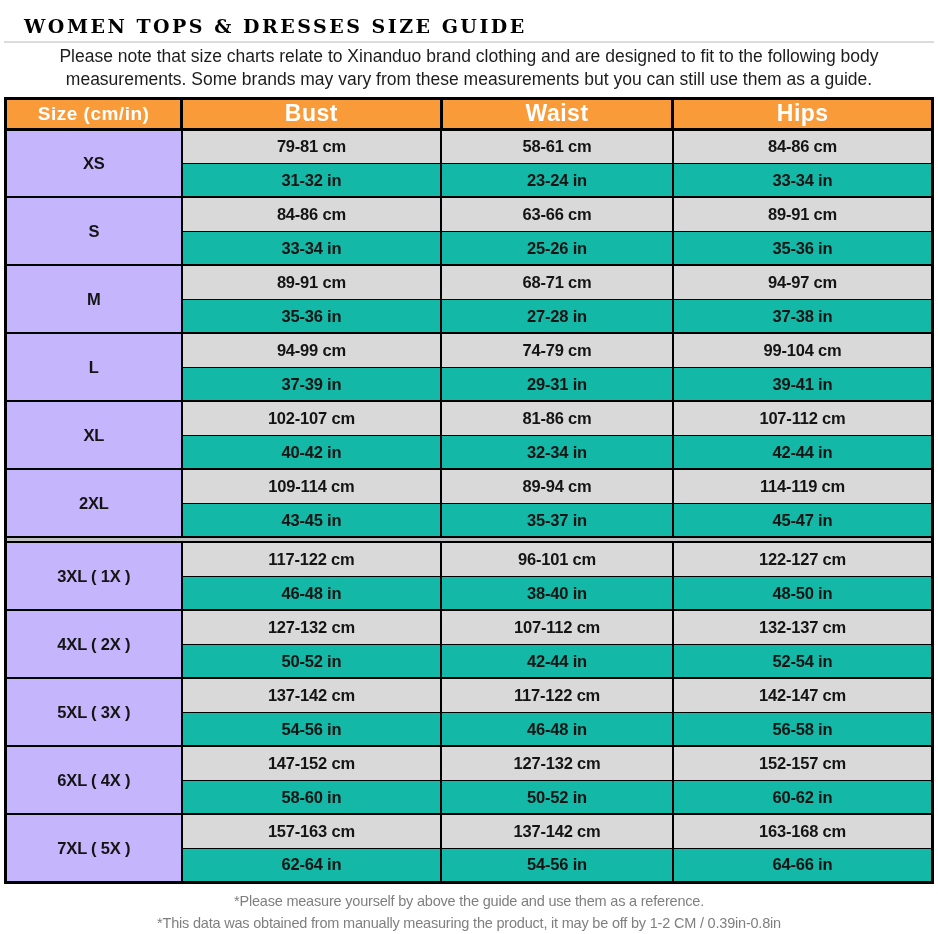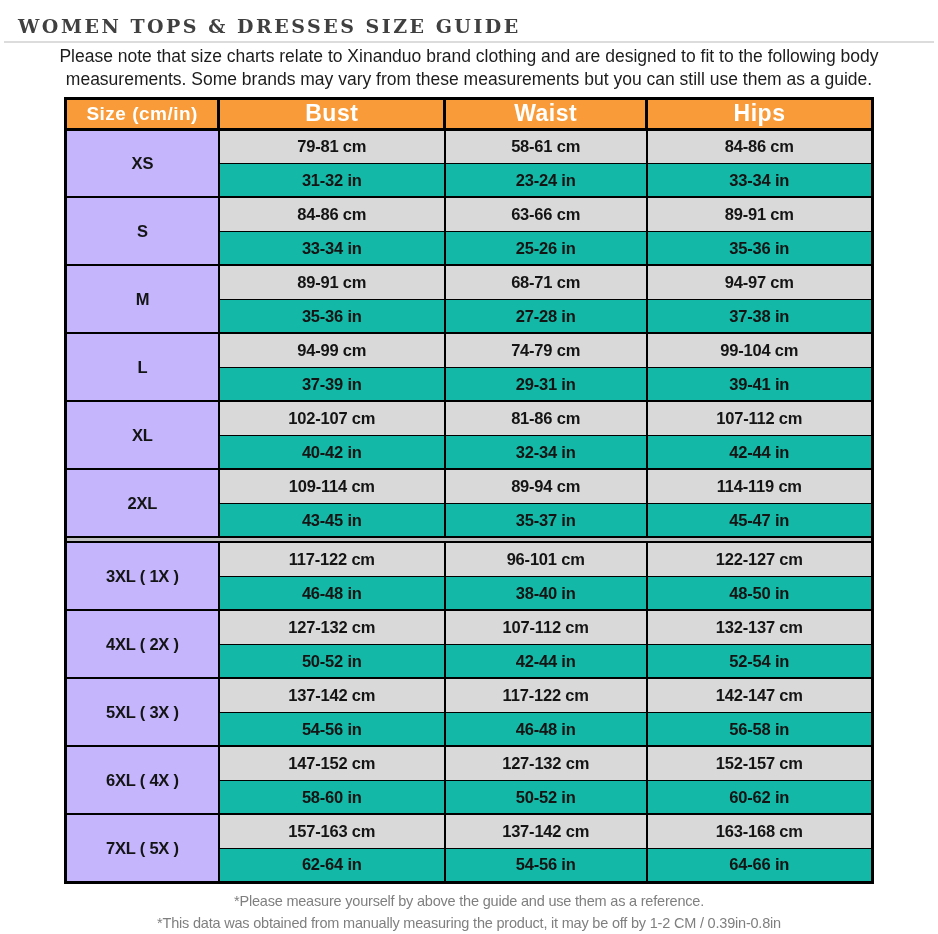--- a/index.html
+++ b/index.html
@@ -16,41 +16,41 @@
     font-family: "Liberation Sans", sans-serif;
     overflow: hidden;
   }
   .page { padding: 15px 4px 0 4px; }
 
   .page-title {
     font-family: "DejaVu Serif", serif;
     font-weight: bold;
     font-size: 19px;
     letter-spacing: 2.5px;
-    color: #404040;
-    margin: 0 0 0 14px;
+    color: #000000;
+    margin: 0 0 0 20px;
     line-height: 1.2;
   }
   .title-rule {
     border: 0;
     border-bottom: 2px solid #dcdcdc;
     margin: 3px 0 2px 0;
   }
   .intro-note {
     font-family: Liberation Sans, sans-serif;
     font-size: 17.5px;
     color: #1c1c1c;
     text-align: center;
     width: 902px;
     margin: 0 auto 6px auto;
     line-height: 1.32;
   }
 
   table.size-table {
-    width: 810px;
+    width: 930px;
     margin: 0 auto;
     border-collapse: collapse;
     table-layout: fixed;
     border: 3px solid #000;
   }
   .size-table th {
     background: var(--orange, #F99B38);
     color: #ffffff;
     font-size: 23px;
     font-weight: bold;

